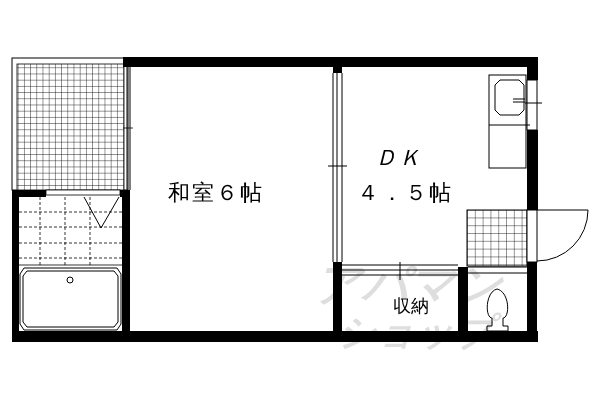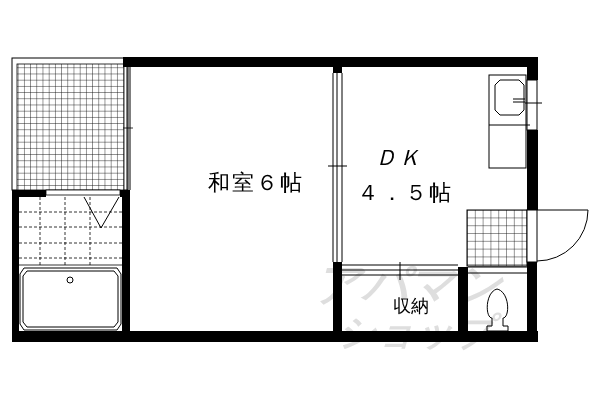--- a/index.html
+++ b/index.html
@@ -116,16 +116,16 @@
     <path d="M588 210 A51 51 0 0 1 537 261"></path>
   </g>
 
   <g fill="none" stroke="#000" stroke-width="1">
     <line x1="468" y1="267" x2="527" y2="267"></line>
     <line x1="468" y1="273" x2="527" y2="273"></line>
     <path d="M497 289 C485 292 485 318 492 318 L492 326 L487 326 L487 331 H508 L508 326 L503 326 L503 318 C510 318 510 292 497 289 Z"></path>
   </g>
 </svg>
 
-<div class="label room-big" style="left:168px;top:168px;margin-left:40px;">和室６帖</div>
+<div class="label room-big" style="left:168px;top:178px;">和室６帖</div>
 <div class="label room-big" style="left:375px;top:143px;font-style:italic;">ＤＫ</div>
 <div class="label room-big" style="left:357px;top:178px;text-align:center;">４．５帖</div>
 <div class="label room-small" style="left:393px;top:294px;">収納</div>
 
 </body></html>

